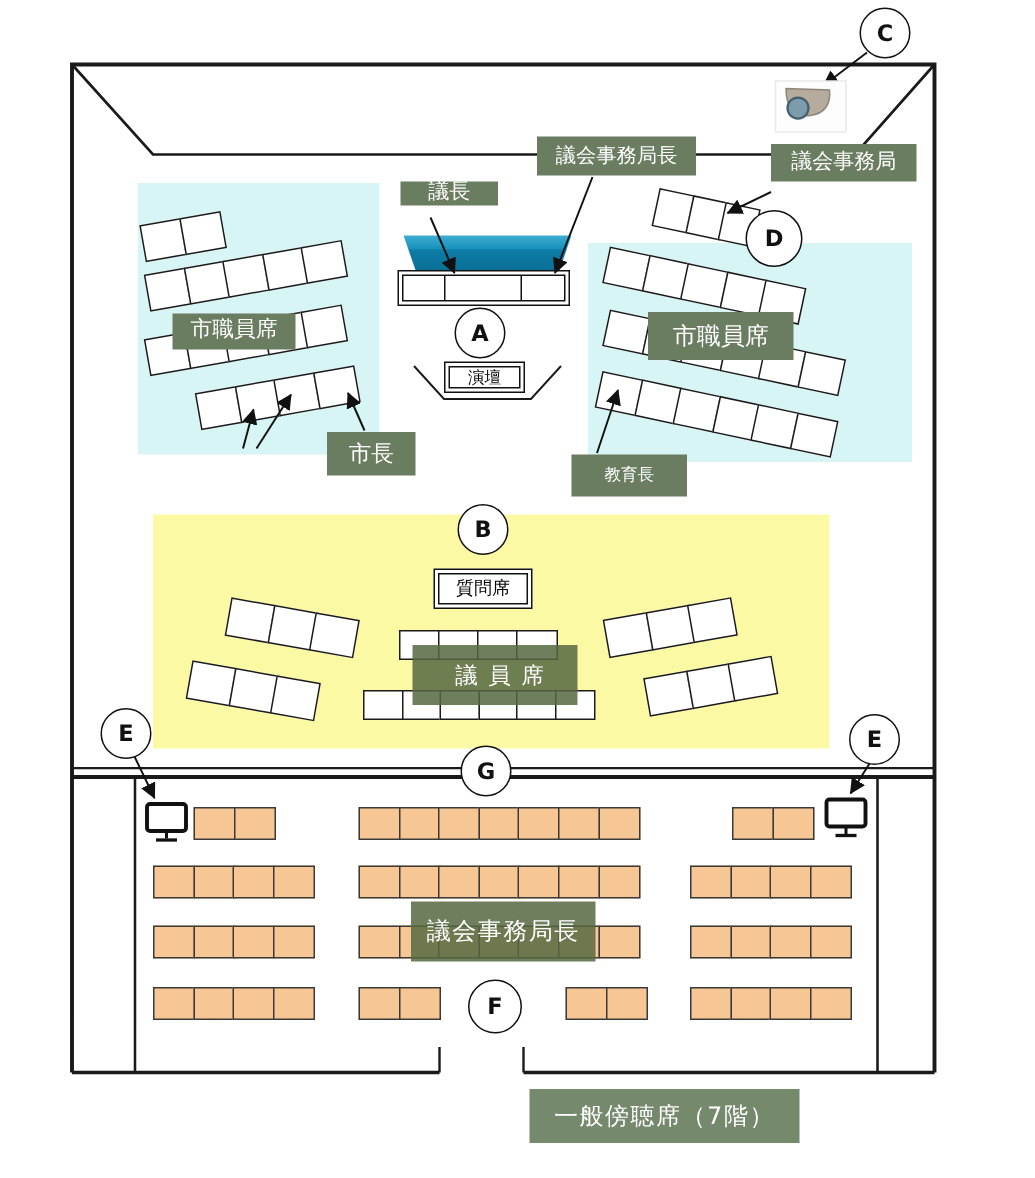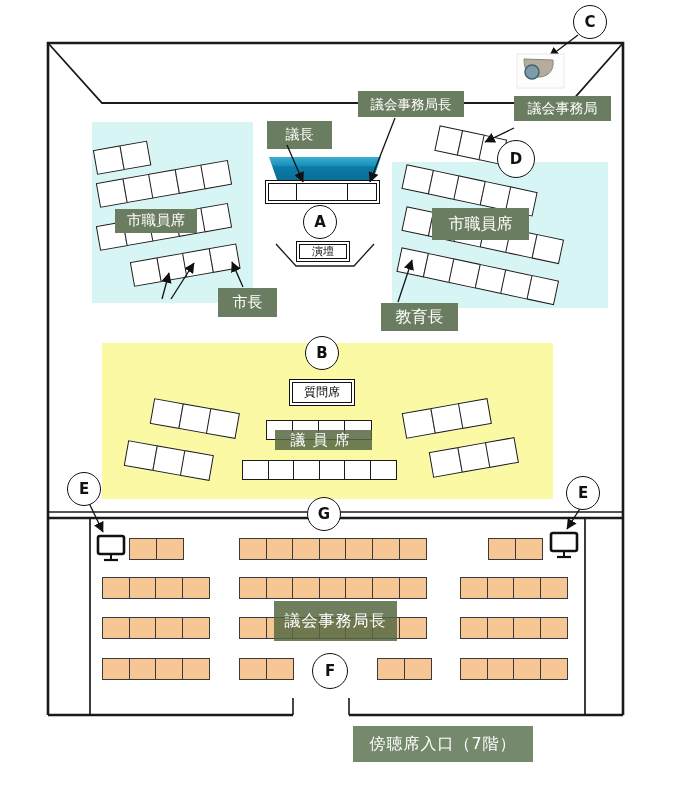--- a/index.html
+++ b/index.html
@@ -40,30 +40,30 @@
   .chair-desk .inner{padding:0;}
   .chair-desk .cell{box-sizing:border-box;height:100%;border-right:1.2px solid #111;}
   .chair-desk .cell:last-child{border-right:none;}
   .podium{left:296px;top:241px;width:54px;height:21px;font-size:11px;}
   .question{left:289px;top:379px;width:66px;height:27px;font-size:12px;font-weight:500;}
 
   
   .glabel{position:absolute;background:var(--label-green);color:#fff;
     display:flex;align-items:center;justify-content:center;text-align:center;
     font-size:14px;line-height:1.1;}
-  .glabel.chair        {left:267px;top:121px;width:65px; height:28px;}
+  .glabel.chair        {left:267px;top:121px;width:65px; height:16px;}
   .glabel.sec-chief    {left:358px;top:91px; width:106px;height:26px;font-size:13.5px;}
   .glabel.secretariat  {left:514px;top:96px;width:97px;height:25px;}
   .glabel.staff-left   {left:115px;top:209px;width:82px; height:24px;font-size:14.5px;}
   .glabel.staff-right  {left:432px;top:208px;width:97px; height:32px;font-size:16px;}
   .glabel.deputy-mayor {left:120px;top:300px;width:77px; height:30px;font-size:15px;}
   .glabel.mayor        {left:218px;top:288px;width:59px; height:29px;font-size:15px;}
-  .glabel.education    {left:381px;top:303px;width:77px; height:28px;font-size:16px;}
-  .glabel.members      {left:275px;top:430px;width:97px; height:20px;font-size:15px;
-       background:var(--overlay-green);letter-spacing:7px;padding-left:0;}
+  .glabel.education    {left:381px;top:303px;width:77px; height:28px;font-size:11px;}
+  .glabel.members      {left:275px;top:430px;width:97px; height:40px;font-size:15px;
+       background:var(--overlay-green);letter-spacing:7px;padding-left:13px;}
   .glabel.public       {left:274px;top:601px;width:123px;height:40px;font-size:16px;
        background:var(--overlay-green);letter-spacing:1px;}
   .glabel.entrance     {left:353px;top:726px;width:180px;height:36px;font-size:16px;
        background:var(--entrance-green);letter-spacing:1px;}
 
   
   .marker{position:absolute;box-sizing:border-box;border:1.6px solid #111;border-radius:50%;
     background:#fff;color:#111;font-size:15px;font-weight:600;
     display:flex;align-items:center;justify-content:center;}
 </style>
@@ -288,21 +288,21 @@
   <div class="layer z3">
     <div class="glabel chair">議長</div>
     <div class="glabel sec-chief">議会事務局長</div>
     <div class="glabel secretariat">議会事務局</div>
     <div class="glabel staff-left">市職員席</div>
     <div class="glabel staff-right">市職員席</div>
     <div class="glabel mayor">市長</div>
     <div class="glabel education">教育長</div>
     <div class="glabel members">議員席</div>
     <div class="glabel public">議会事務局長</div>
-    <div class="glabel entrance">傍聴席入口（7階）</div>
+    <div class="glabel entrance">一般傍聴席（7階）</div>
   </div>
 
   <svg class="layer z4" viewBox="0 0 690 785">
     <defs>
       <marker id="ah" markerWidth="9" markerHeight="8" refX="7.5" refY="4" orient="auto">
         <path d="M0,0 L8,4 L0,8 Z" fill="#111"></path>
       </marker>
     </defs>
     <g stroke="#111" stroke-width="1.3" fill="none">
       <path d="M578,35 L549,57" marker-end="url(#ah)"></path>

